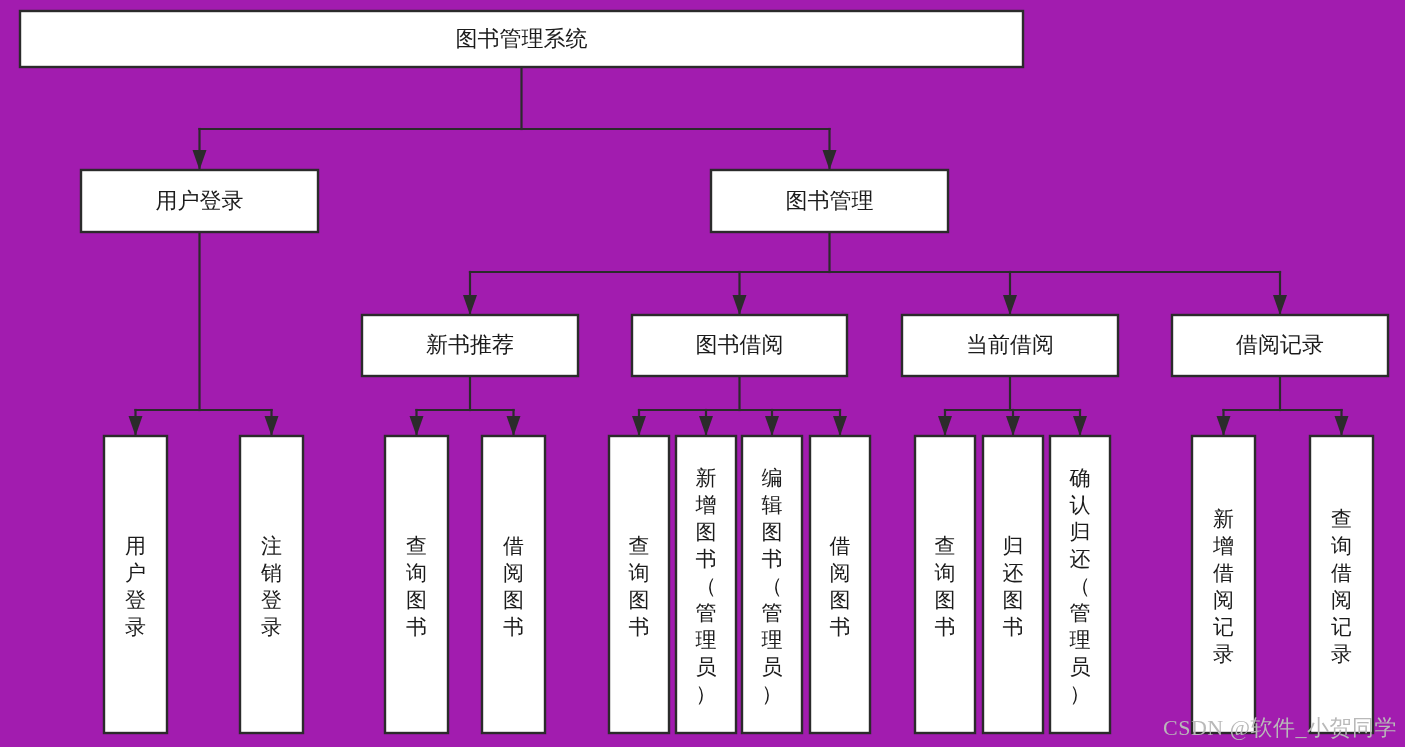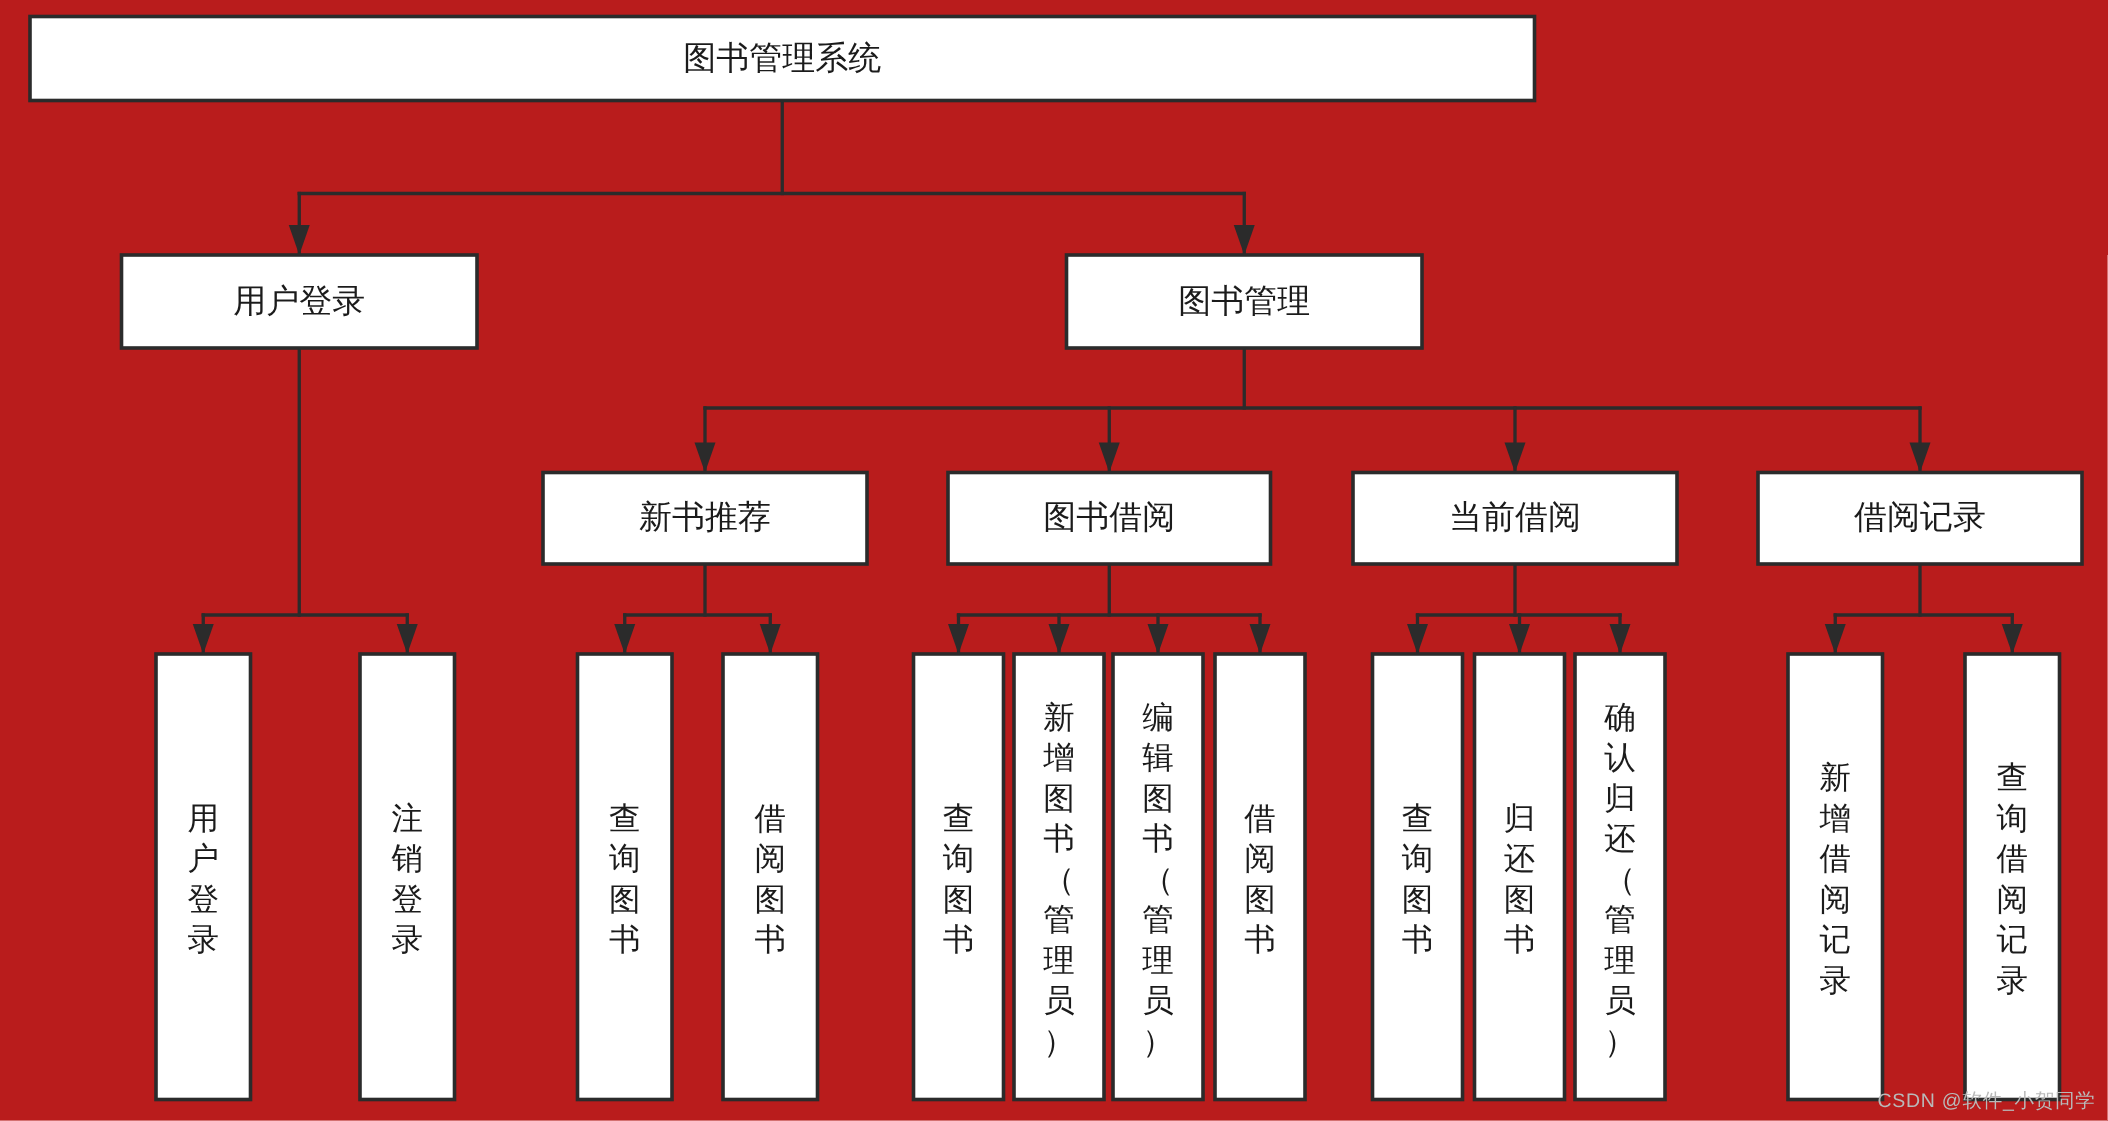--- a/index.html
+++ b/index.html
@@ -10,21 +10,21 @@
   body {
     width: 1405px;
     height: 747px;
     overflow: hidden;
     font-family: "Liberation Sans", "DejaVu Sans", sans-serif;
   }
   #diagram-root {
     position: relative;
     width: 1405px;
     height: 747px;
-    background: #b91c1c;
+    background: #a21caf;
   }
   svg#tree-svg {
     position: absolute;
     left: 0;
     top: 0;
     width: 1405px;
     height: 747px;
   }
   .node-box {
     fill: #ffffff;
@@ -51,22 +51,22 @@
   .node-label-v {
     font-family: "Liberation Sans", "DejaVu Sans", sans-serif;
     font-size: 21px;
     fill: #1b1b1b;
     text-anchor: middle;
   }
   .watermark-text {
     position: absolute;
     right: 8px;
     bottom: 4px;
-    font-family: Liberation Sans, sans-serif;
-    font-size: 13px;
+    font-family: Liberation Serif, serif;
+    font-size: 22px;
     color: #b9b9b9;
     white-space: nowrap;
     letter-spacing: 0.5px;
     user-select: none;
     text-align: right;
   }
 </style>
 </head>
 <body>
 

